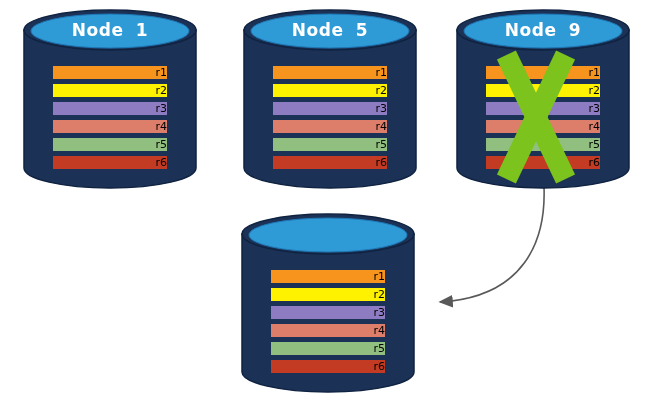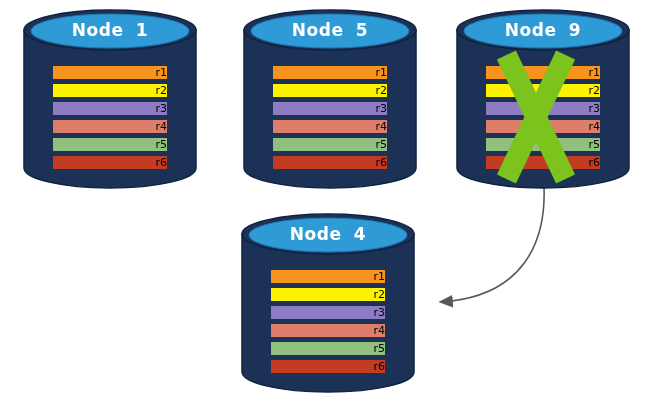--- a/index.html
+++ b/index.html
@@ -94,21 +94,20 @@
       <line x1="68.6" y1="5" x2="9.4" y2="129" stroke-width="21" stroke-linecap="butt" stroke="#7CC31D"></line>
     </svg>
   </div>
 
   <div class="node" style="left:240px;top:212px">
     <svg class="cyl" width="176" height="182" viewBox="0 0 176 182">
       <path class="body-shape" d="M2,22 L2,160 A86,20 0 0 0 174,160 L174,22 Z" fill="#1B3156" stroke="#0F2240"></path>
       <ellipse class="top-back" cx="88" cy="22" rx="86" ry="20" fill="#1B3156" stroke="#0F2240"></ellipse>
       <ellipse class="top-face" cx="88" cy="23" rx="79" ry="17" fill="#2E9AD6" stroke="#1E77B4"></ellipse>
     </svg>
-    <div class="node-title" style="color: rgb(255, 255, 255);">Node 4</div>
     <div class="records">
       <div class="record" style="background-color: rgb(247, 148, 29);">r1</div>
       <div class="record" style="background-color: rgb(255, 242, 0);">r2</div>
       <div class="record" style="background-color: rgb(142, 124, 195);">r3</div>
       <div class="record" style="background-color: rgb(221, 126, 107);">r4</div>
       <div class="record" style="background-color: rgb(144, 191, 128);">r5</div>
       <div class="record" style="background-color: rgb(194, 59, 34);">r6</div>
     </div>
   </div>
 

